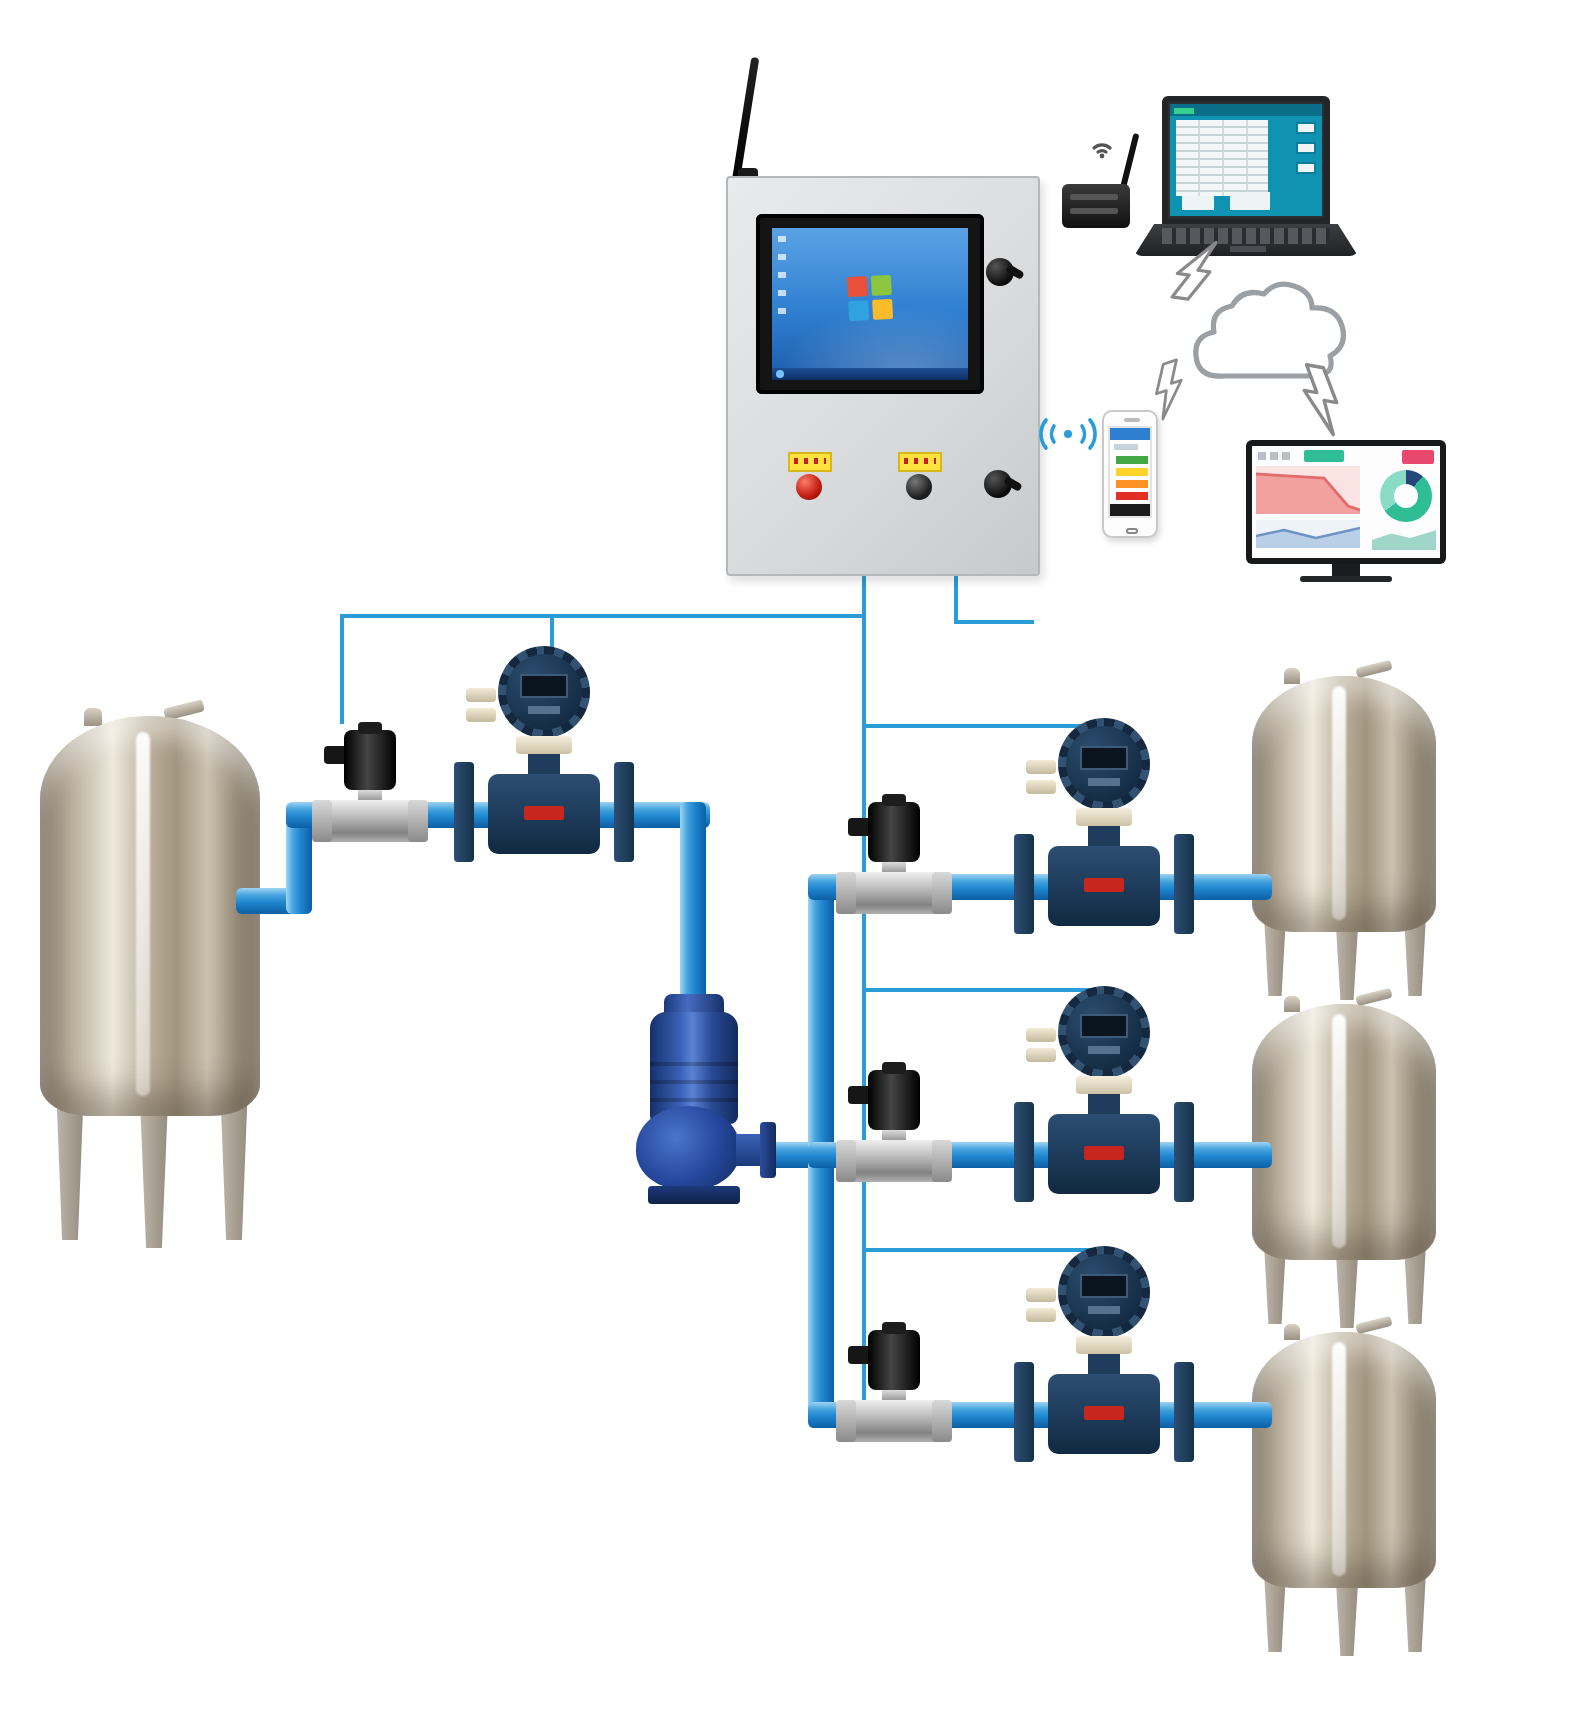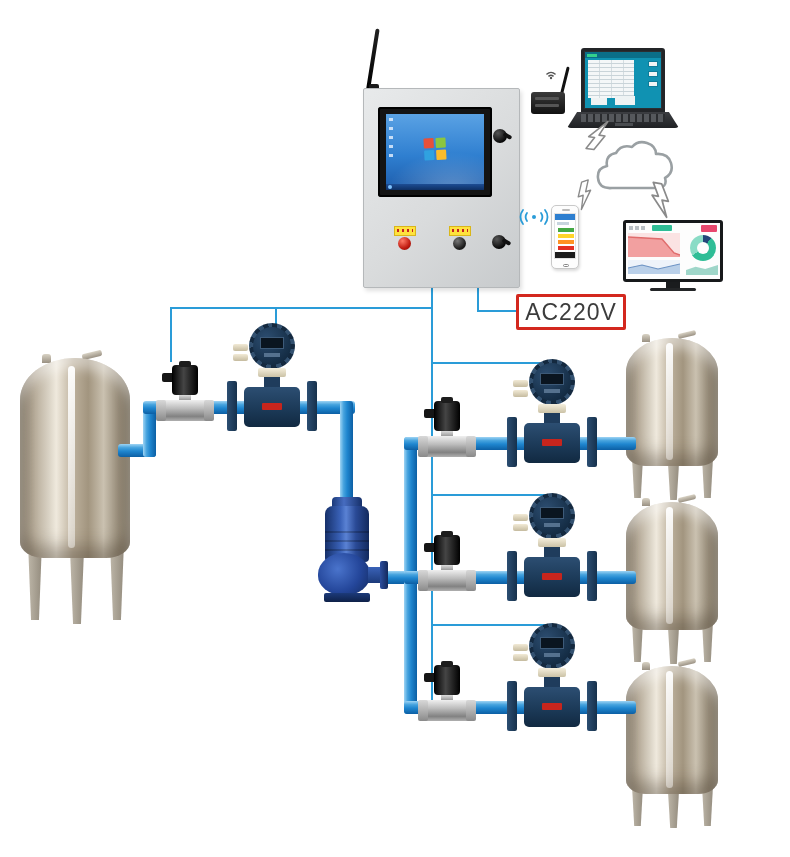--- a/index.html
+++ b/index.html
@@ -478,17 +478,14 @@
             <polyline points="0,8 14,5 30,9 52,4" fill="none" stroke="#6d93c4" stroke-width="1.2"></polyline>
           </svg>
       </div>
       <div class="donut"></div>
       <div class="mon-teal"></div>
     </div>
   </div>
   <div class="mon-stand"></div>
   <div class="mon-base"></div>
 
-  <div class="ac-box">
-    <span>AC220V</span>
-  </div>
 
 </div>
 
 </body></html>

